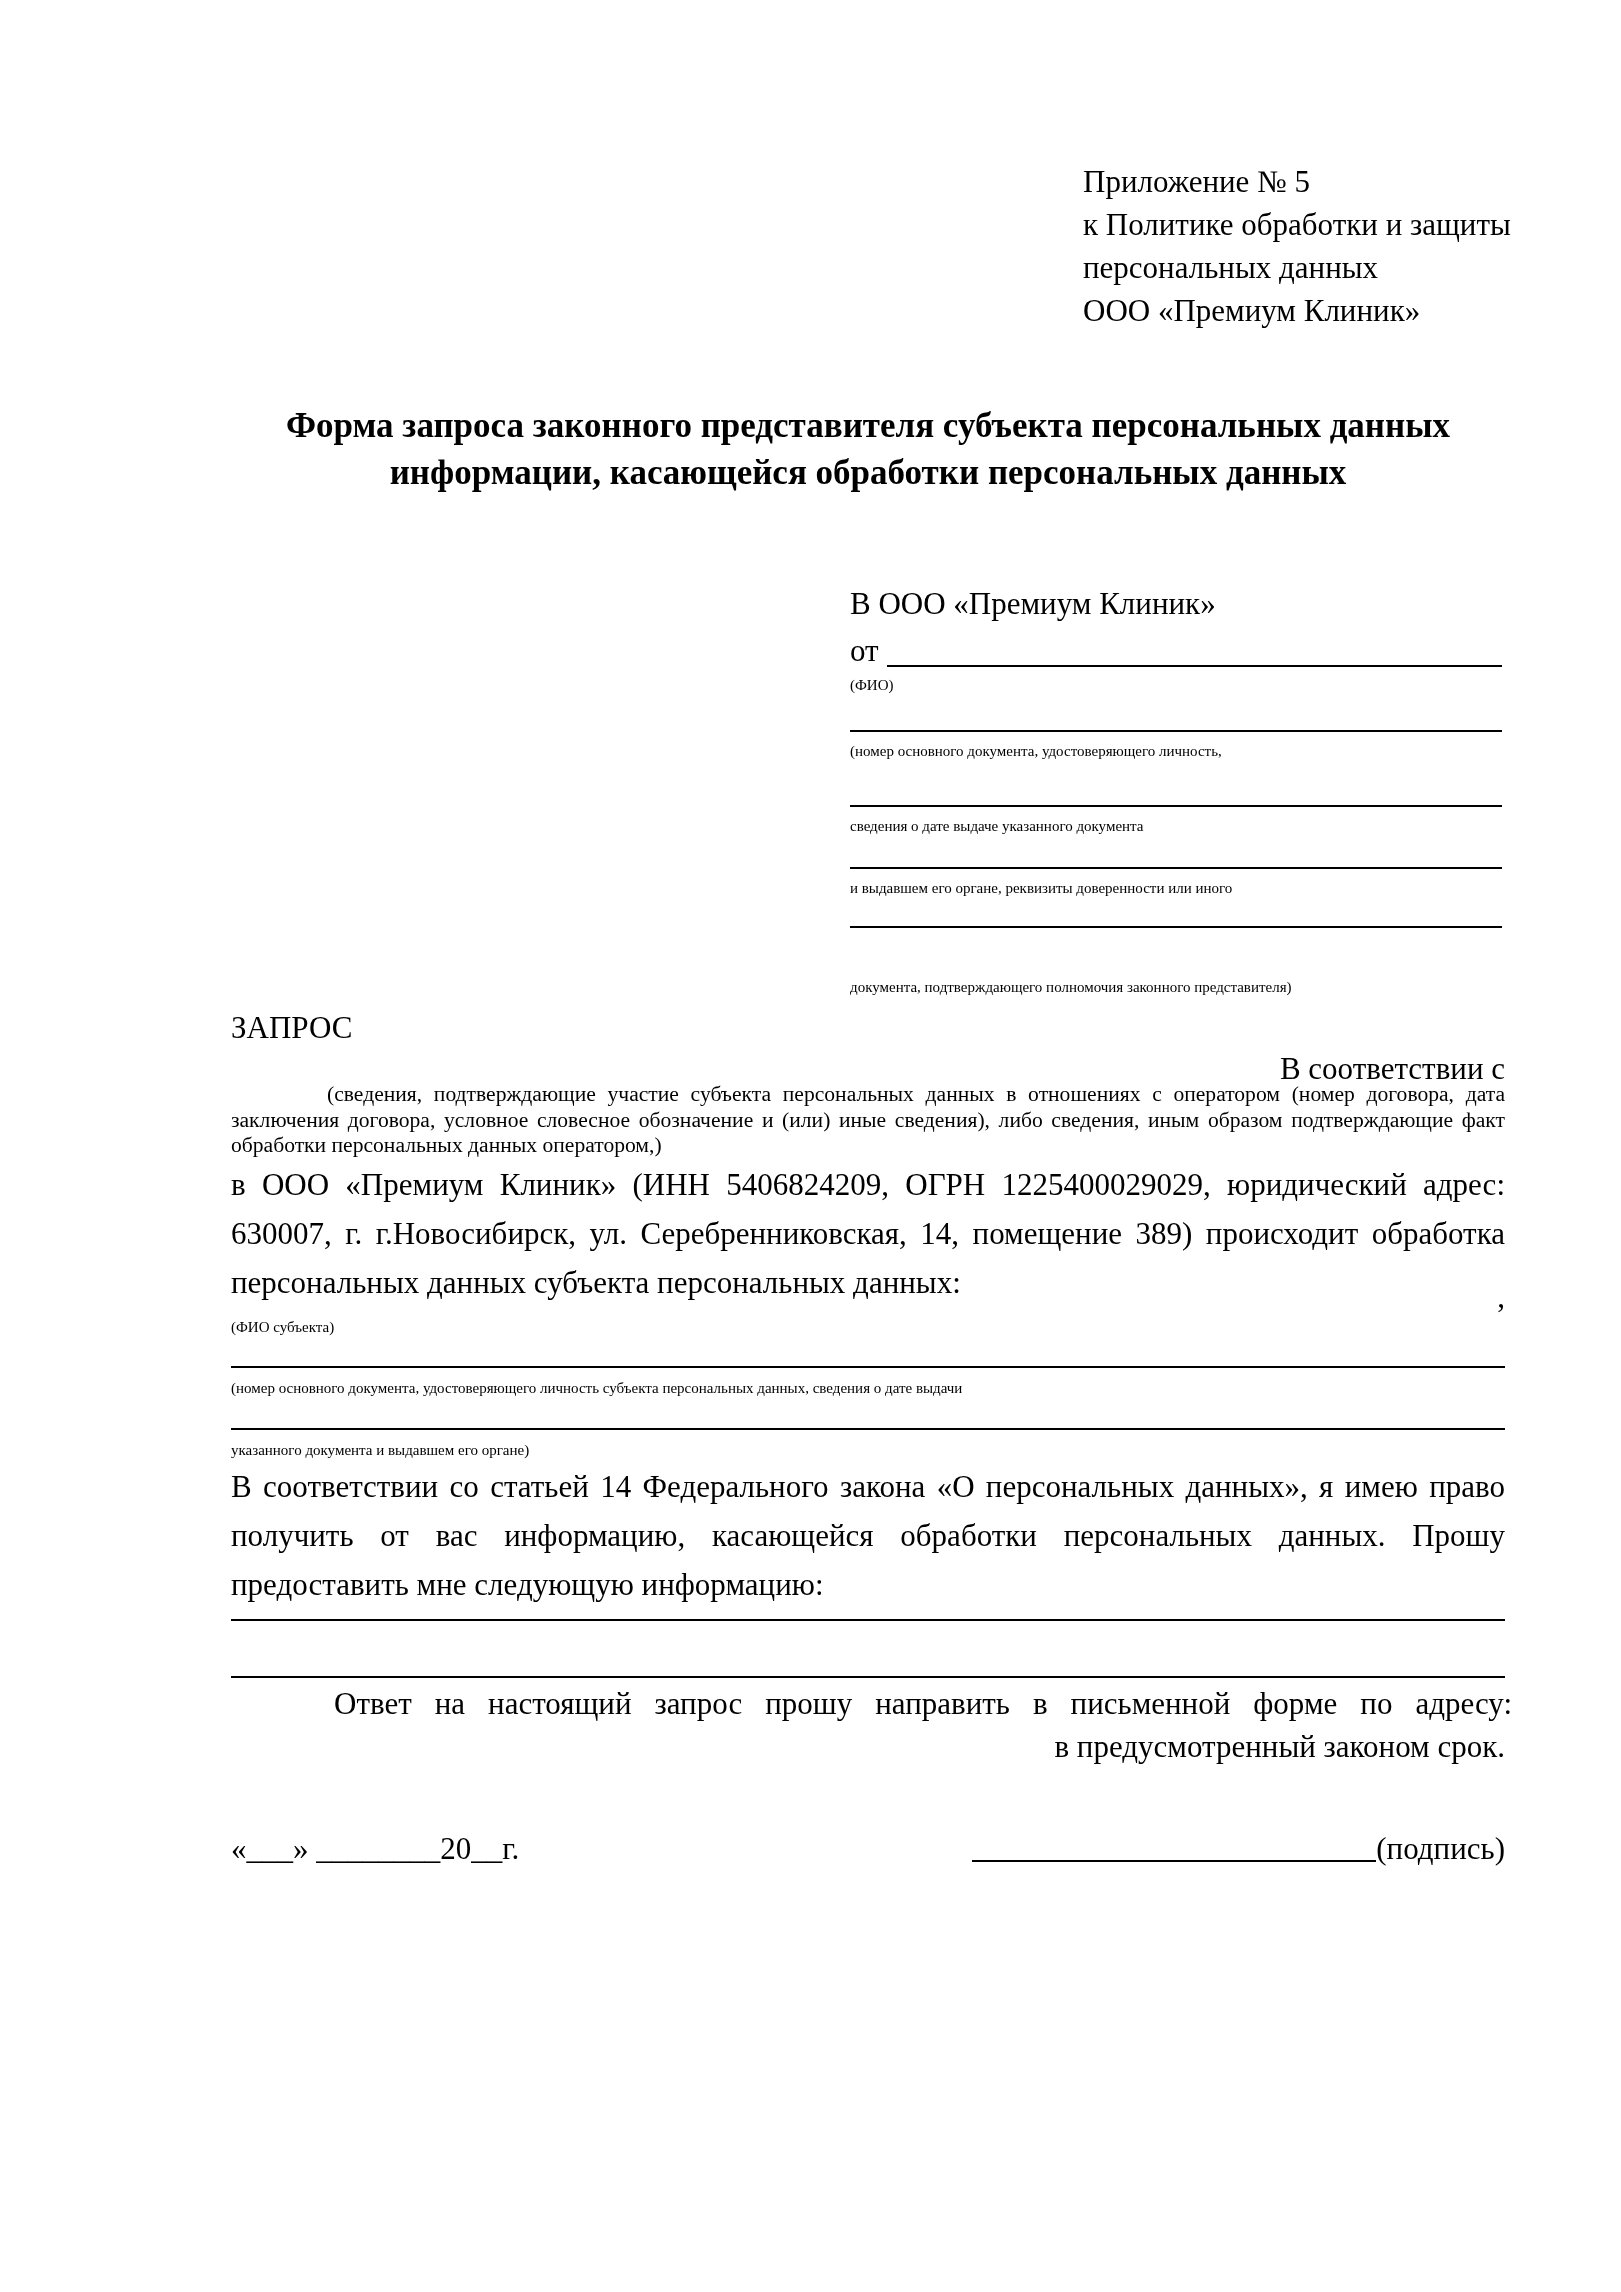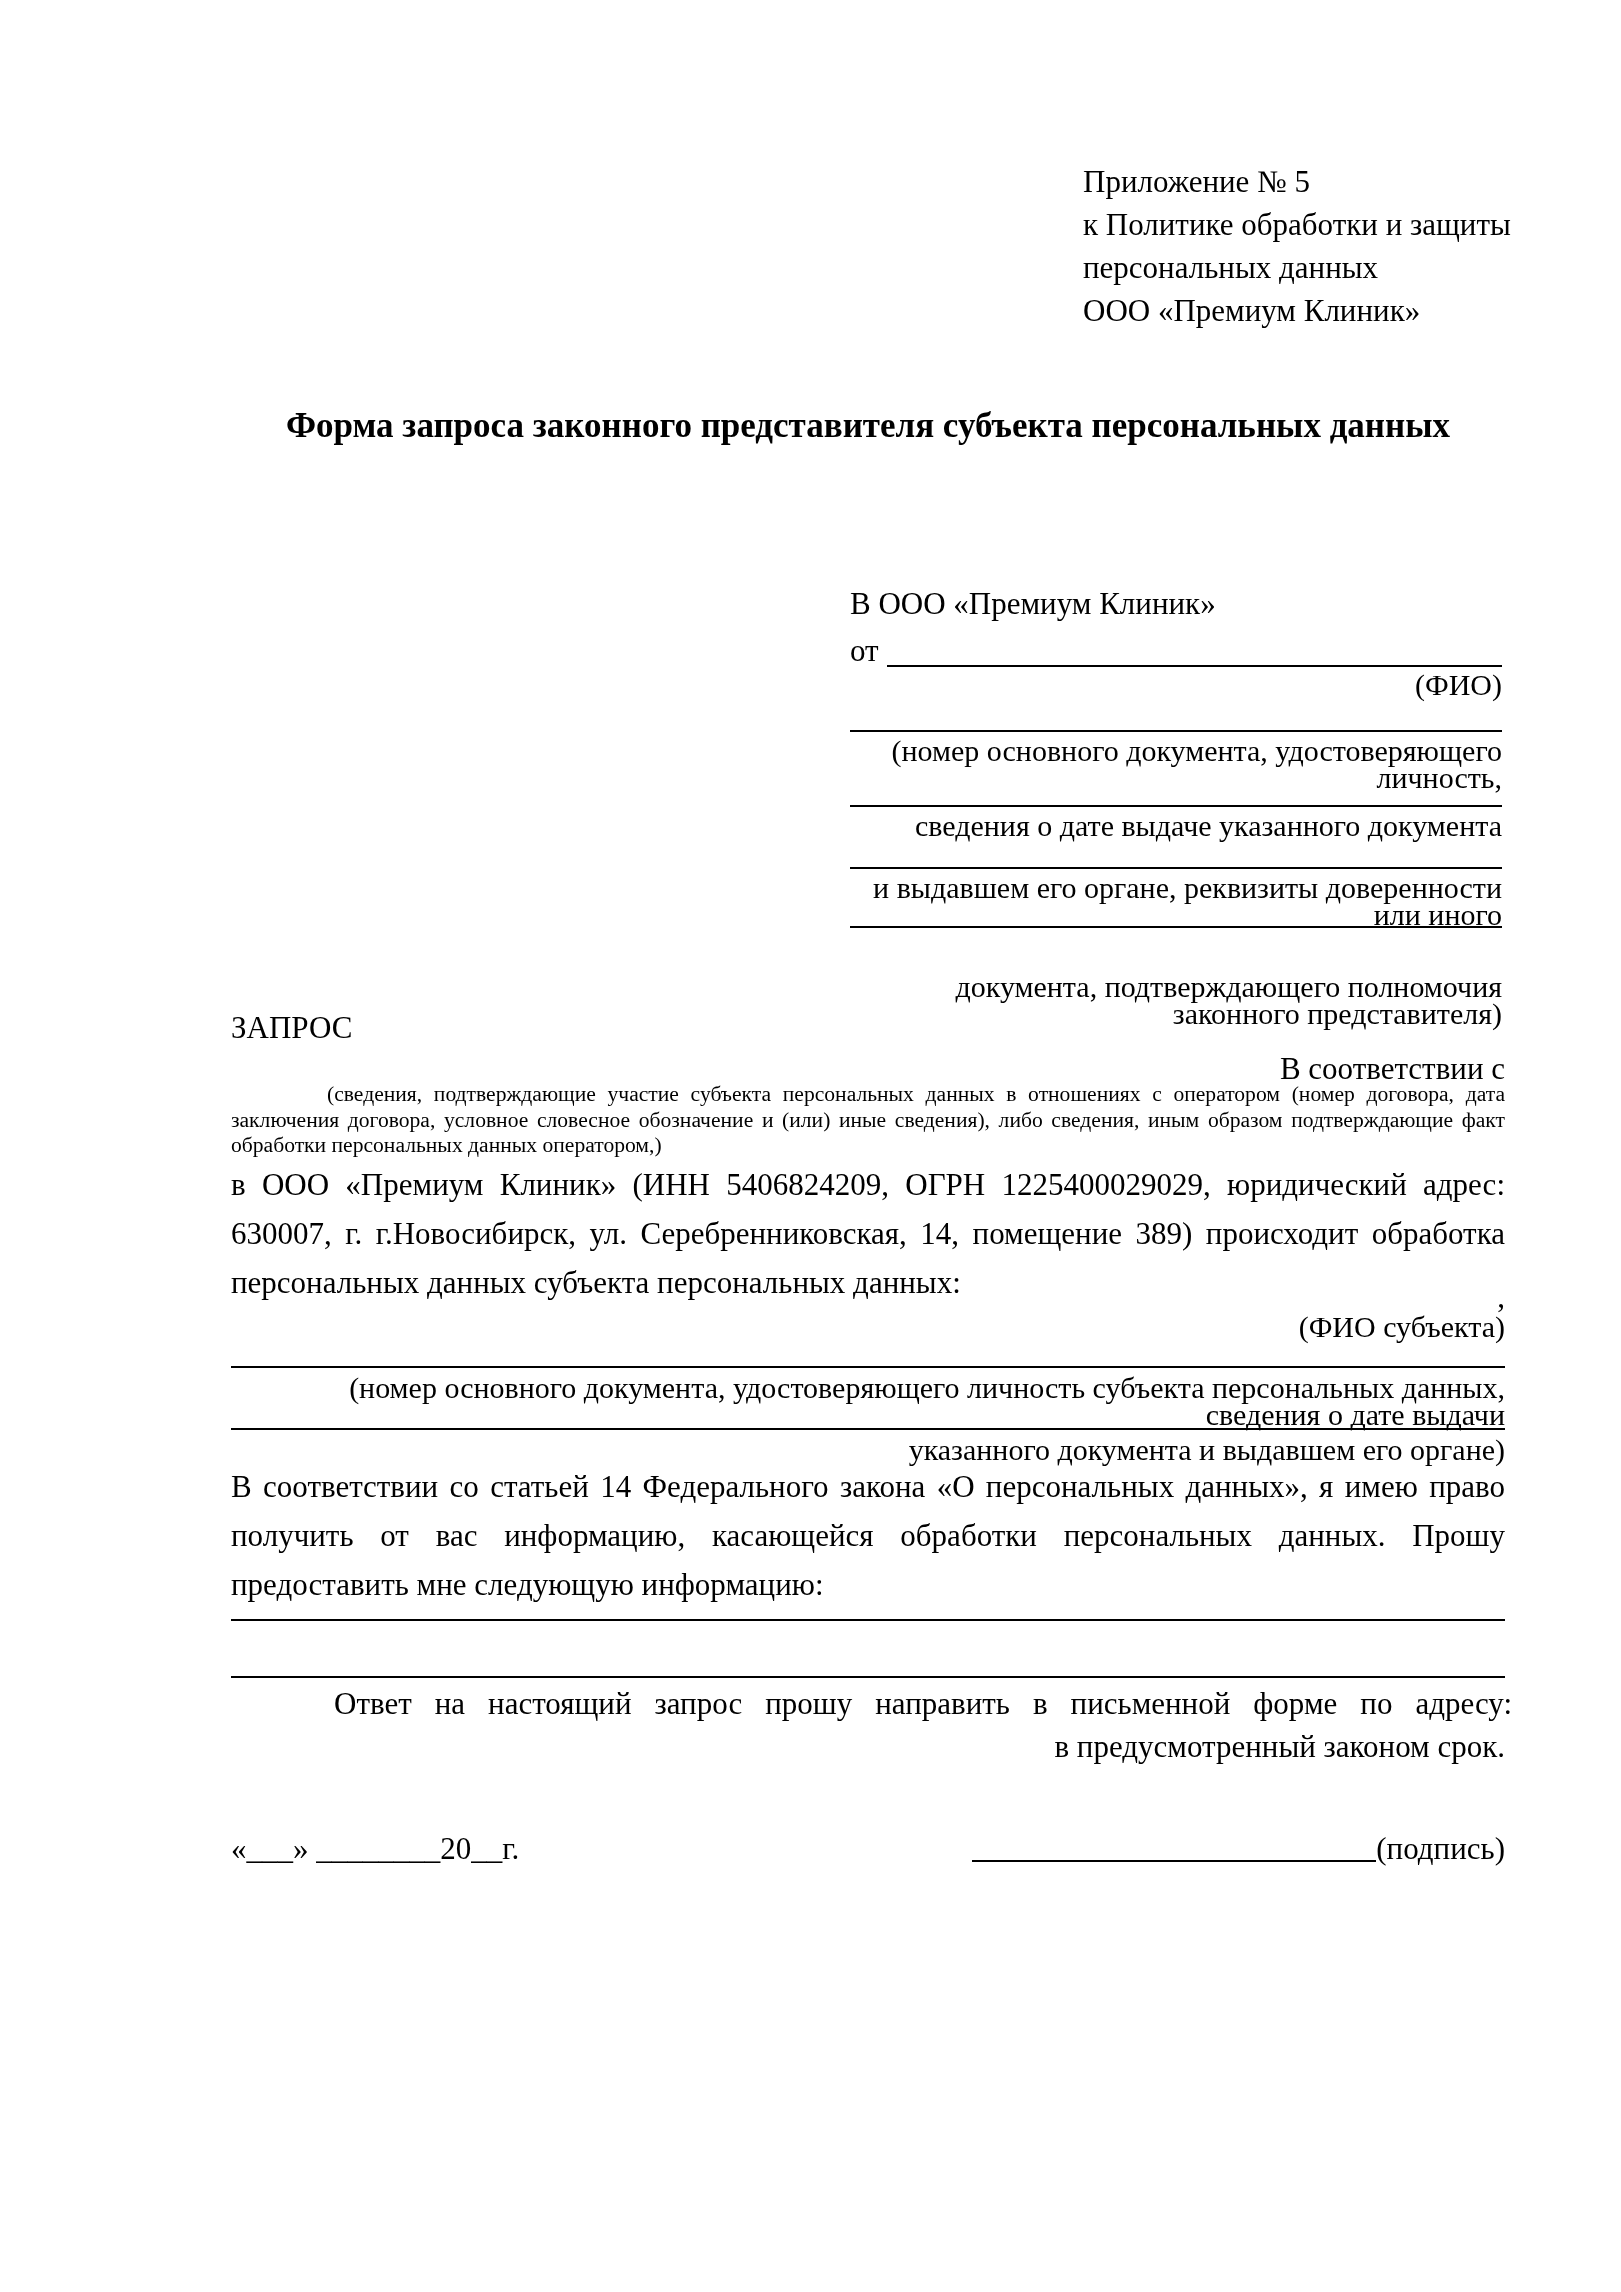--- a/index.html
+++ b/index.html
@@ -5,21 +5,21 @@
   html,body{margin:0;padding:0;}
   body{
     width:1621px;height:2293px;
     background:#ffffff;color:#000000;
     font-family:"Liberation Serif","DejaVu Serif",serif;
     position:relative;overflow:hidden;
   }
   .abs{position:absolute;}
   .hline{position:absolute;height:0;border-top:2.9px solid #000;}
   .body-text{font-size:31px;line-height:49px;}
-  .cap{font-size:30px;line-height:26.5px;text-align:right;}
+  .cap{font-size:15px;line-height:26.5px;text-align:left;}
   .row{display:flex;align-items:flex-end;flex-direction:column;}
   .fill{flex:1;border-bottom:2.9px solid #000;margin-bottom:4.9px;}
   .nowrap{white-space:nowrap;}
 
   
   .appendix{left:1083px;top:160px;font-size:31px;line-height:43px;}
 
   
   .doc-title{left:231px;top:402px;width:1274px;text-align:center;
              font-weight:bold;font-size:35px;line-height:47px;}
@@ -49,20 +49,21 @@
 
 <div class="abs appendix">
   <div>Приложение № 5</div>
   <div>к Политике обработки и защиты</div>
   <div>персональных данных</div>
   <div>ООО «Премиум Клиник»</div>
 </div>
 
 <div class="abs doc-title">
   <div>Форма запроса законного представителя субъекта персональных данных</div>
+  <div>информации, касающейся обработки персональных данных</div>
 </div>
 
 <div class="abs addressee">
   <div class="abs" style="left:0;top:5.9px;">В ООО «Премиум Клиник»</div>
   <div class="abs" style="left:0;top:53px;">от</div>
 
   <div class="hline" style="left:37px;top:85px;width:615px;"></div>
   <div class="abs cap" style="left:0;top:92px;width:652px;">(ФИО)</div>
 
   <div class="hline" style="left:0;top:150px;width:652px;"></div>

